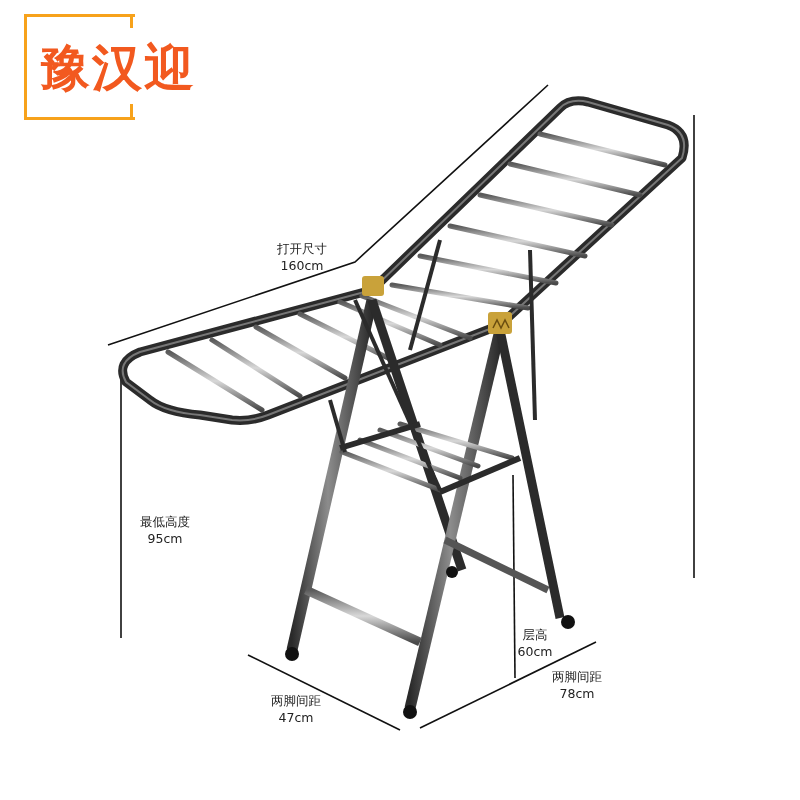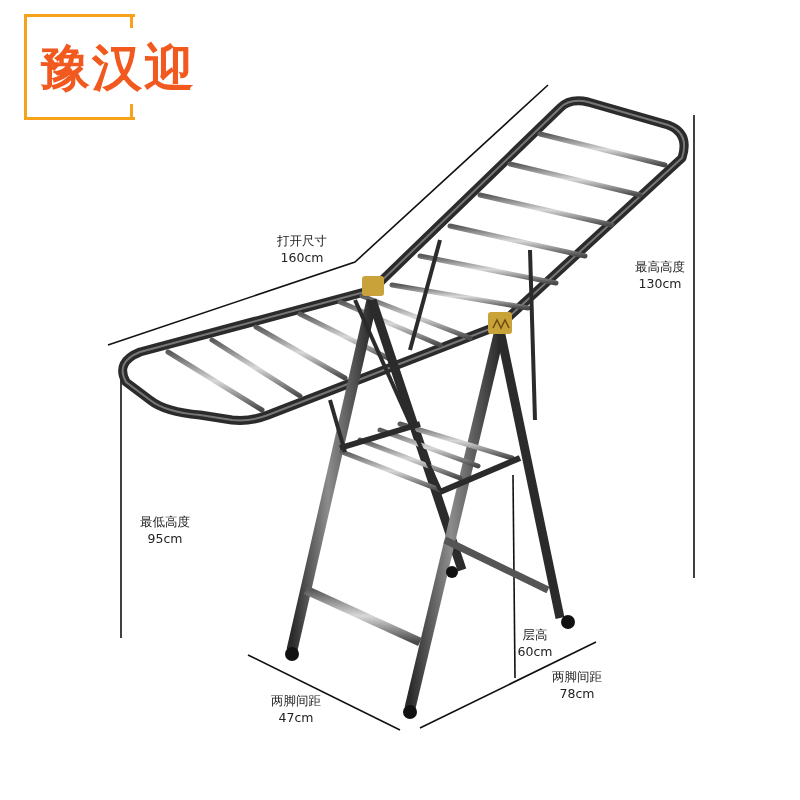--- a/index.html
+++ b/index.html
@@ -107,29 +107,25 @@
       <circle cx="452" cy="572" r="6" fill="#111"></circle>
     </g>
 
     <g>
       <rect x="362" y="276" width="22" height="20" rx="3" fill="#c9a23a"></rect>
       <rect x="488" y="312" width="24" height="22" rx="3" fill="#c9a23a"></rect>
       <path d="M 493 328 l 4 -8 l 4 8 l 4 -8 l 4 8" stroke="#6b4e10" stroke-width="1.5" fill="none"></path>
     </g>
   </svg>
 
-  <div class="dim" style="left:252px; top:232px; width:100px;">
+  <div class="dim" style="left:252px; top:240px; width:100px;">
     <span>打开尺寸</span>
     <span>160cm</span>
   </div>
 
-  <div class="dim" style="left:620px; top:258px; width:80px;">
-    <span>最高高度</span>
-    <span>130cm</span>
-  </div>
 
   <div class="dim" style="left:125px; top:497px; width:80px;margin-top:16px;">
     <span>最低高度</span>
     <span>95cm</span>
   </div>
 
   <div class="dim" style="left:466px; top:626px; width:50px;margin-left:44px;">
     <span>层高</span>
     <span>60cm</span>
   </div>

